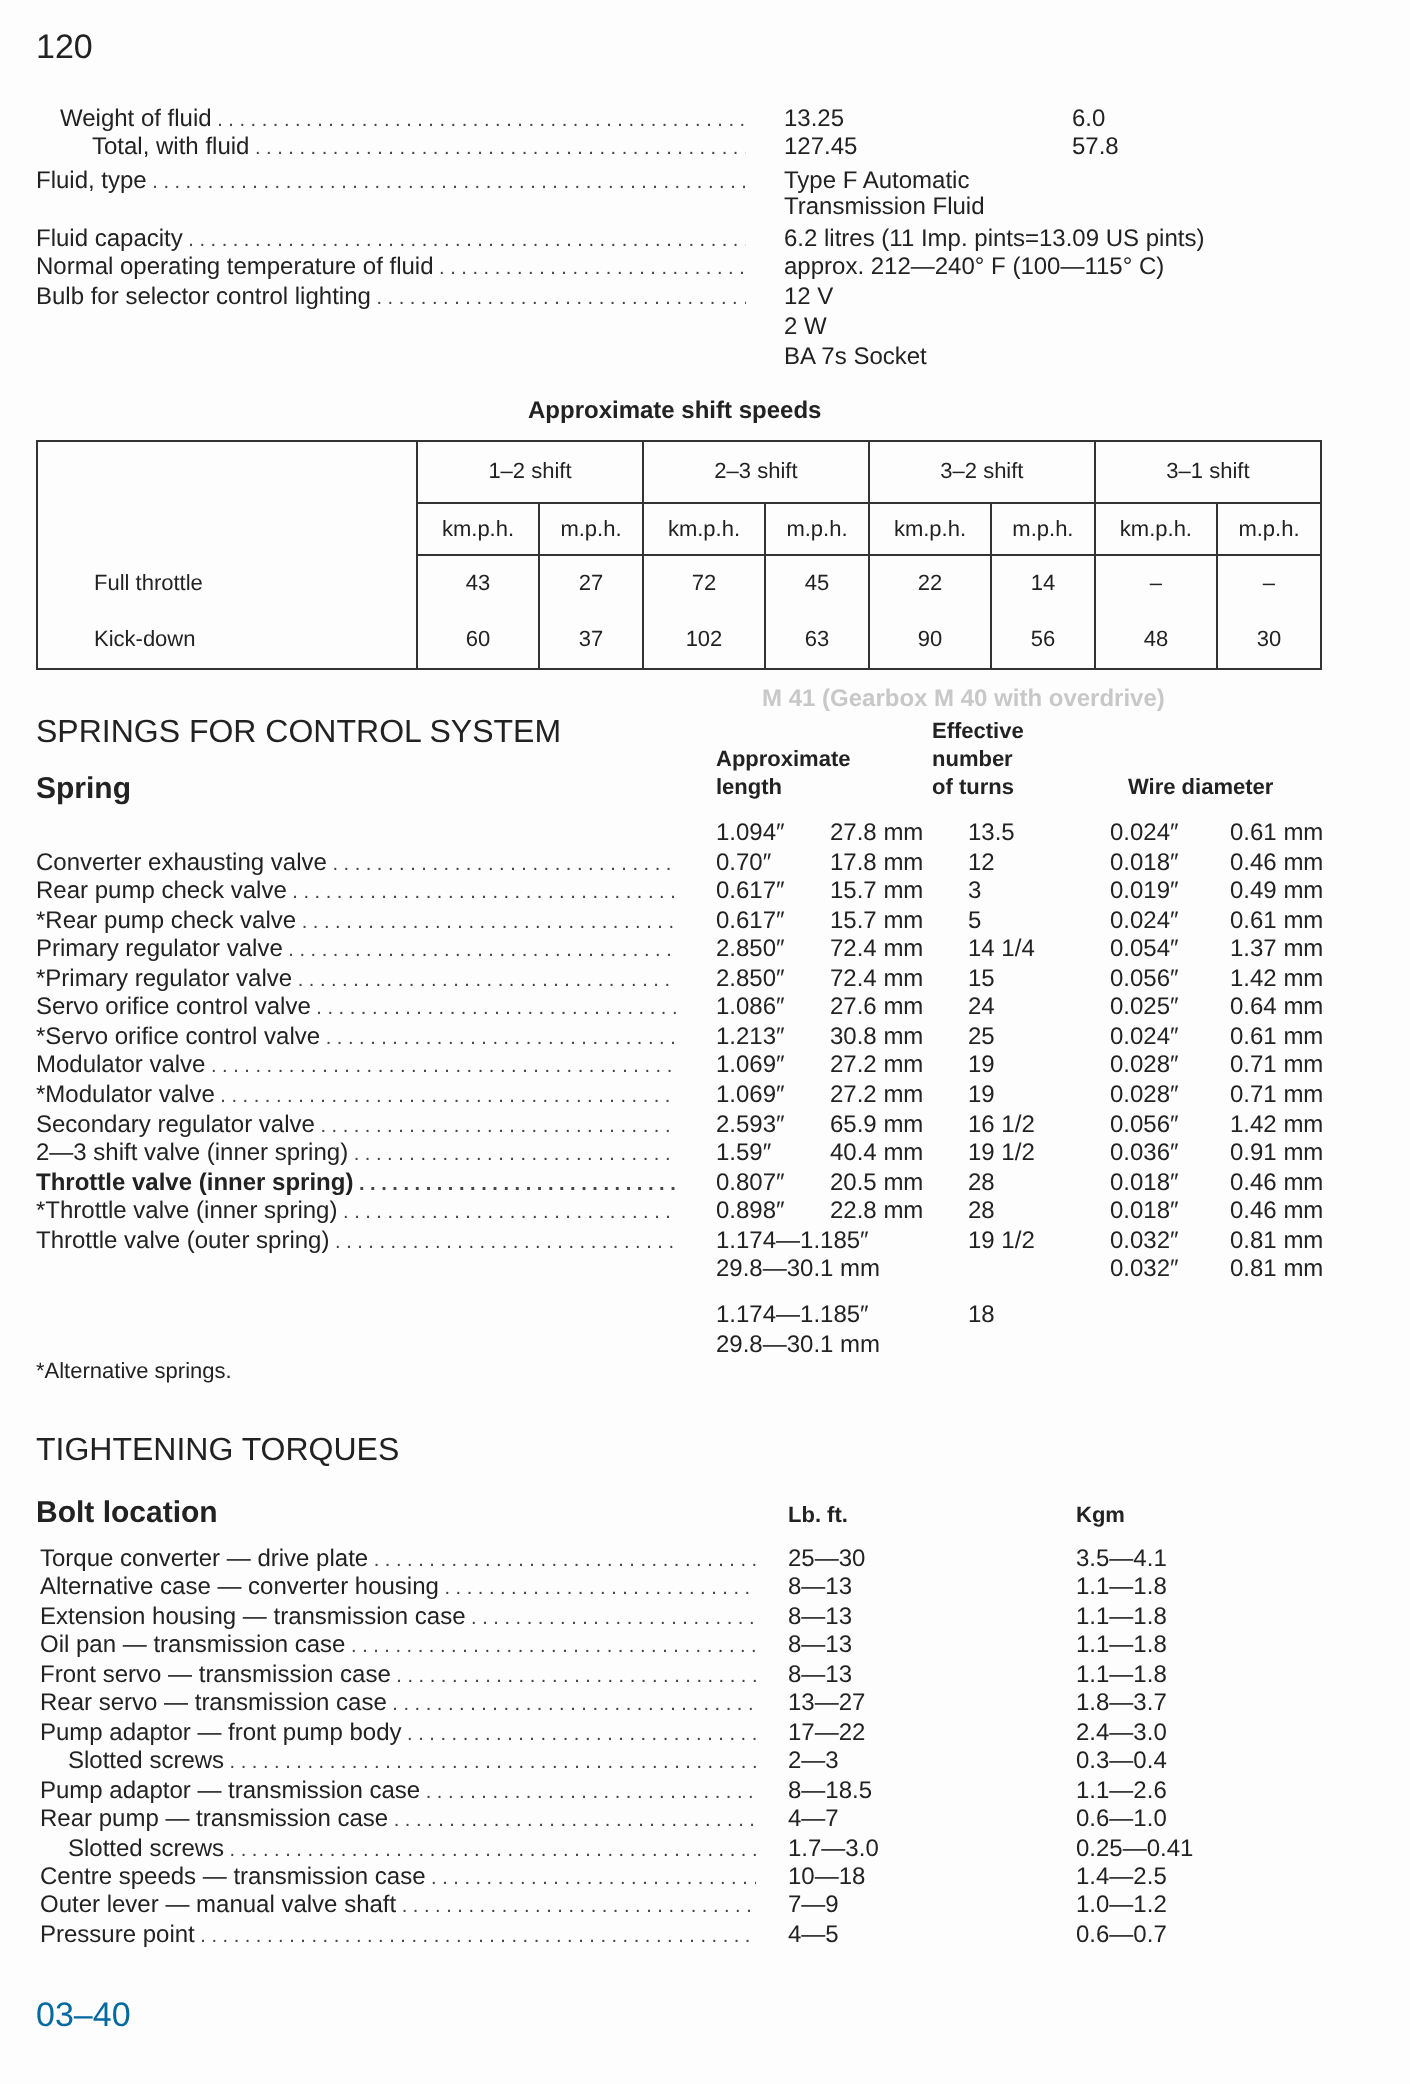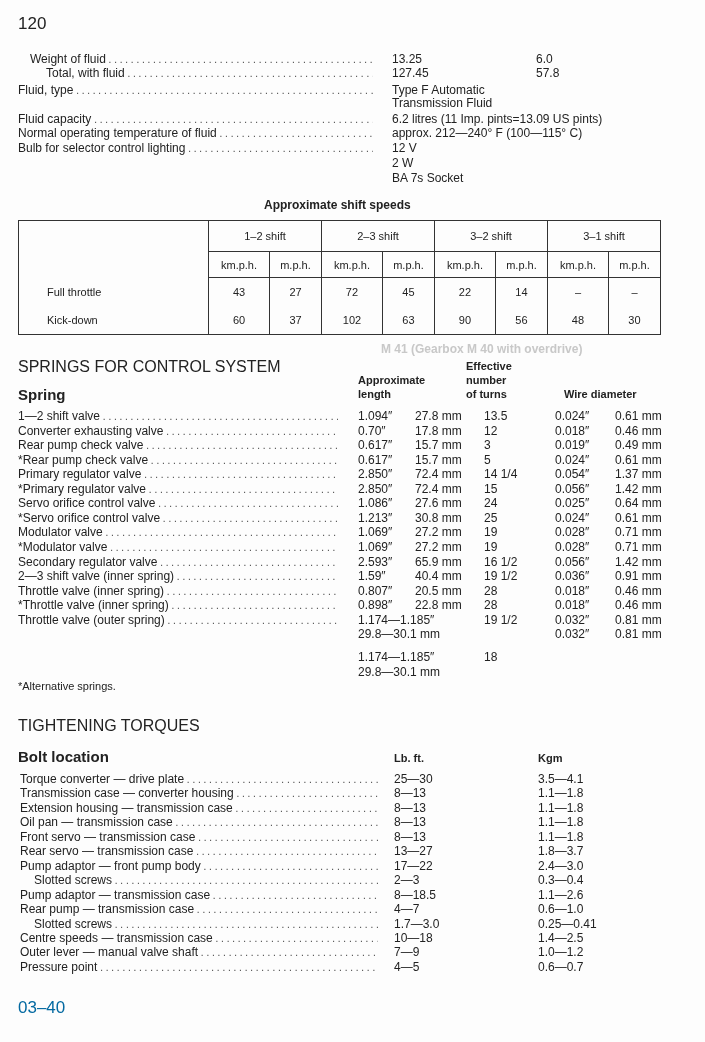--- a/index.html
+++ b/index.html
@@ -131,21 +131,20 @@
   <div>length</div>
 </div>
 <div class="abs colh" style="left:466px; top:359px;">
   <div>Effective</div>
   <div>number</div>
   <div>of turns</div>
 </div>
 <div class="abs colh" style="left:553px; top:387px;margin-left:11px;">Wire diameter</div>
 <div id="springs">
     <div class="row" style="top:409px">
-      <div class="lbl" style="left:18px; width:320px;">1—2 shift valve</div>
       <div class="val" style="left:358px;">1.094″</div>
       <div class="val" style="left:415px;">27.8 mm</div>
       <div class="val" style="left:484px;">13.5</div>
       <div class="val" style="left:555px;">0.024″</div>
       <div class="val" style="left:615px;">0.61 mm</div>
     </div>
     <div class="row" style="top:424px">
       <div class="lbl" style="left:18px; width:320px;">Converter exhausting valve</div>
       <div class="val" style="left:358px;">0.70″</div>
       <div class="val" style="left:415px;">17.8 mm</div>
@@ -227,21 +226,21 @@
     </div>
     <div class="row" style="top:569px">
       <div class="lbl" style="left:18px; width:320px;">2—3 shift valve (inner spring)</div>
       <div class="val" style="left:358px;">1.59″</div>
       <div class="val" style="left:415px;">40.4 mm</div>
       <div class="val" style="left:484px;">19 1/2</div>
       <div class="val" style="left:555px;">0.036″</div>
       <div class="val" style="left:615px;text-align:right;">0.91 mm</div>
     </div>
     <div class="row" style="top:584px">
-      <div class="lbl" style="left:18px; width:320px;">Throttle valve (inner spring)</div>
+      <div class="lbl" style="left:18px; width:320px;font-weight:bold;">Throttle valve (inner spring)</div>
       <div class="val" style="left:358px;">0.807″</div>
       <div class="val" style="left:415px;">20.5 mm</div>
       <div class="val" style="left:484px;">28</div>
       <div class="val" style="left:555px;">0.018″</div>
       <div class="val" style="left:615px;">0.46 mm</div>
     </div>
     <div class="row" style="top:598px">
       <div class="lbl" style="left:18px; width:320px;">*Throttle valve (inner spring)</div>
       <div class="val" style="left:358px;">0.898″</div>
       <div class="val" style="left:415px;">22.8 mm</div>
@@ -275,21 +274,21 @@
 <div class="abs h2" style="left:18px; top:748px;">Bolt location</div>
 <div class="abs colh" style="left:394px; top:751px;">Lb. ft.</div>
 <div class="abs colh" style="left:538px; top:751px;">Kgm</div>
 <div id="torques">
     <div class="row" style="top:772px">
       <div class="lbl" style="left:20px; width:358px;">Torque converter — drive plate</div>
       <div class="val" style="left:394px;">25—30</div>
       <div class="val" style="left:538px;">3.5—4.1</div>
     </div>
     <div class="row" style="top:786px">
-      <div class="lbl" style="left:20px; width:358px;">Transmission case — converter housing</div>
+      <div class="lbl" style="left:20px; width:358px;">Alternative case — converter housing</div>
       <div class="val" style="left:394px;">8—13</div>
       <div class="val" style="left:538px;">1.1—1.8</div>
     </div>
     <div class="row" style="top:801px">
       <div class="lbl" style="left:20px; width:358px;">Extension housing — transmission case</div>
       <div class="val" style="left:394px;">8—13</div>
       <div class="val" style="left:538px;">1.1—1.8</div>
     </div>
     <div class="row" style="top:815px">
       <div class="lbl" style="left:20px; width:358px;">Oil pan — transmission case</div>

